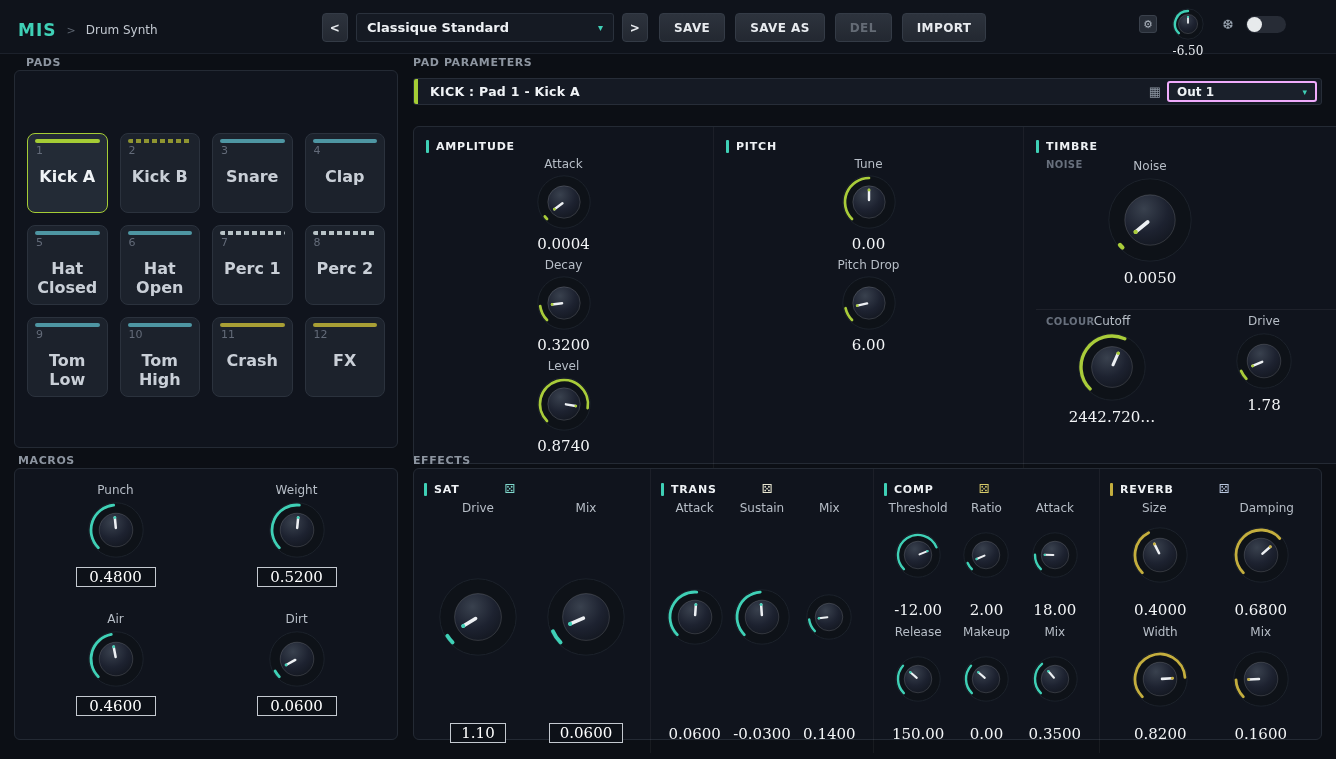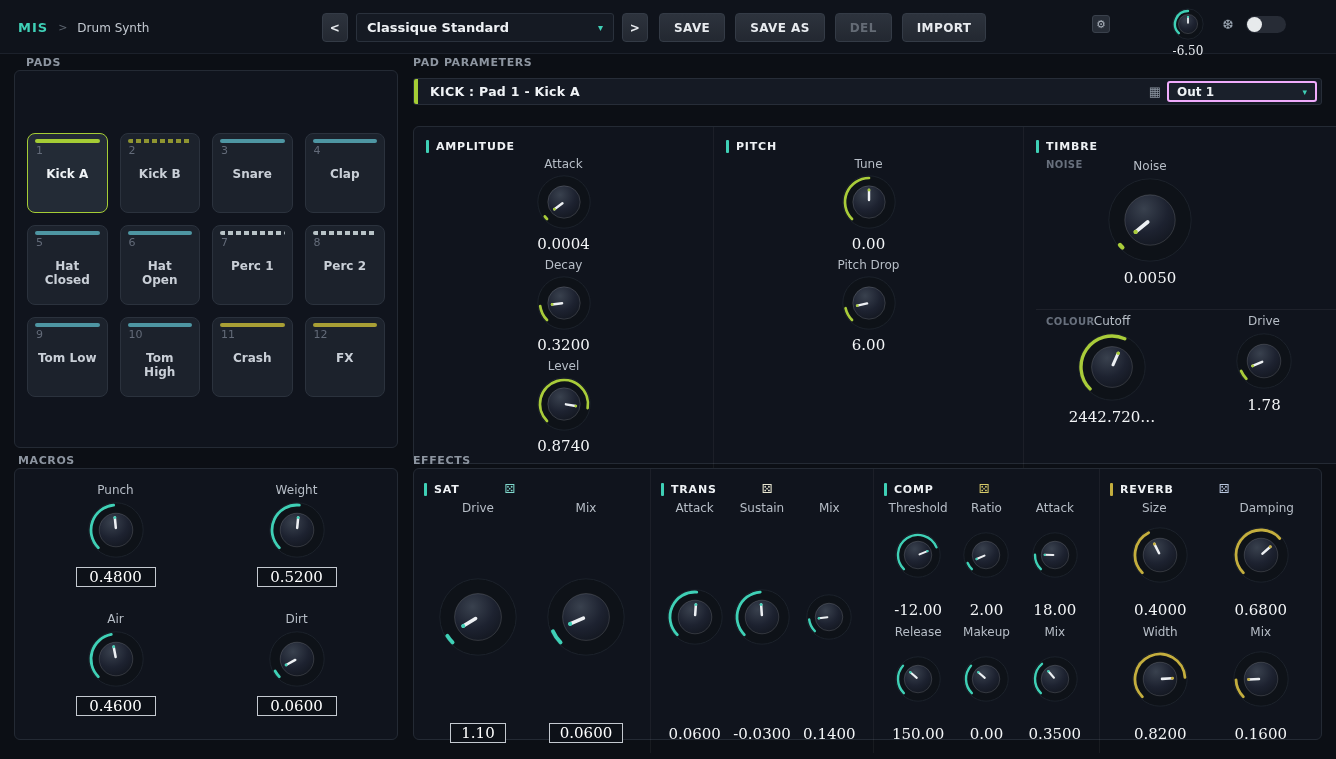--- a/index.html
+++ b/index.html
@@ -2,38 +2,38 @@
 <html><head>
 <meta charset="utf-8">
 <style>
   html,body{margin:0;padding:0;width:1336px;height:759px;background:#0c0f15;overflow:hidden;
     font-family:"DejaVu Sans",sans-serif;-webkit-font-smoothing:antialiased;}
   *{box-sizing:border-box;}
   
   .topbar{position:absolute;left:0;top:0;width:1336px;height:54px;background:#0f131b;
     border-bottom:1px solid #1c212b;}
   .tb-left{position:absolute;left:18px;top:20px;display:flex;align-items:center;gap:10px;}
-  .logo{color:#3fd0b6;font-weight:bold;font-size:13px;letter-spacing:1px;}
+  .logo{color:#3fd0b6;font-weight:bold;font-size:17px;letter-spacing:1px;}
   .crumb-sep{color:#5d6570;font-size:11px;}
   .crumb{color:#c3c9d1;font-size:12px;}
   .tb-preset{position:absolute;left:322px;top:13px;display:flex;align-items:center;gap:8px;}
   .tbtn{background:linear-gradient(#2d333d,#232831);border:1px solid #343b46;border-radius:4px;
     color:#e8ebef;font-family:"DejaVu Sans",sans-serif;font-weight:bold;font-size:12px;
     height:29px;padding:0 14px;letter-spacing:.4px;cursor:pointer;}
   .tbtn.sq{width:26px;padding:0;}
   .tbtn.dim{color:#646b75;}
   .preset-select{width:258px;height:29px;background:#151a23;border:1px solid #2a313c;border-radius:3px;
     display:flex;align-items:center;padding:0 10px;color:#eef1f4;font-size:13px;font-weight:bold;cursor:pointer;}
   .preset-select .caret{margin-left:auto;color:#3fd0b6;font-size:10px;}
   .tb-actions{position:absolute;left:659px;top:13px;display:flex;align-items:center;gap:10px;}
   .tb-right{position:absolute;right:50px;top:8px;display:flex;align-items:flex-start;gap:9px;}
   .mini-ic{width:18px;height:18px;margin-top:7px;background:#272d37;border:1px solid #3a414c;border-radius:3px;
     color:#aeb6c0;font-size:11px;display:flex;align-items:center;justify-content:center;cursor:pointer;}
   .mini-ic.plain{background:none;border:none;font-size:13px;color:#9aa5b1;}
-  .tb-knob{display:flex;flex-direction:column;align-items:center;width:44px;margin-left:47px;}
+  .tb-knob{display:flex;flex-direction:column;align-items:center;width:44px;}
   .tb-knob-val{color:#e8ebef;font-size:12px;font-family:"DejaVu Serif",serif;margin-top:0px;}
   .toggle{width:40px;height:17px;margin-top:8px;background:#272c36;border-radius:9px;position:relative;cursor:pointer;}
   .toggle-dot{position:absolute;left:1px;top:1px;width:15px;height:15px;border-radius:50%;background:#e7eaec;}
   
   .sec-title{position:absolute;color:#8d95a0;font-size:11px;font-weight:bold;letter-spacing:.6px;}
   .panel{position:absolute;background:#10141d;border:1px solid #242a34;border-radius:6px;}
   .shead{display:flex;align-items:center;gap:7px;height:22px;}
   .hbar{width:3px;height:13px;border-radius:1px;}
   .hbar.teal{background:#3fd0b6;}
   .hbar.gold{background:#c4ae3e;}
@@ -46,21 +46,21 @@
   .kgroup .knob{cursor:pointer;line-height:0;}
   
   #pads-panel{left:14px;top:70px;width:384px;height:378px;}
   #pads-grid{position:absolute;left:12px;right:12px;top:62px;display:grid;
     grid-template-columns:repeat(4,1fr);gap:12px;}
   .pad{position:relative;height:80px;background:#1c222c;border:1px solid #2b323d;border-radius:8px;
     padding:6px 8px;cursor:pointer;}
   .pad.sel{background:#232b36;border-color:#a5cd35;}
   .pad .pbar{position:absolute;left:7px;right:7px;top:5px;height:4px;border-radius:2px;}
   .pad .pnum{color:#636b79;font-size:11px;margin-top:4px;}
-  .pad .pname{color:#c9cfd7;font-size:12px;font-weight:bold;text-align:center;margin-top:10px;}
+  .pad .pname{color:#c9cfd7;font-size:16px;font-weight:bold;text-align:center;margin-top:10px;}
   .pad.sel .pname{color:#eff3f6;}
   
   #macros-panel{left:14px;top:468px;width:384px;height:272px;}
   #macros-grid{position:absolute;inset:14px 10px 8px;display:grid;grid-template-columns:1fr 1fr;row-gap:10px;}
   #macros-grid .kgroup{gap:5px;}
   
   #pp-header{left:413px;top:78px;width:909px;height:27px;background:#151a24;border:1px solid #272d38;
     border-radius:3px;display:flex;align-items:center;overflow:hidden;}
   #pp-header .edge{width:4px;align-self:stretch;background:#a5cd35;}
   #pp-header .ptitle{color:#f0f3f6;font-size:12.5px;font-weight:bold;margin-left:12px;letter-spacing:.3px;}

